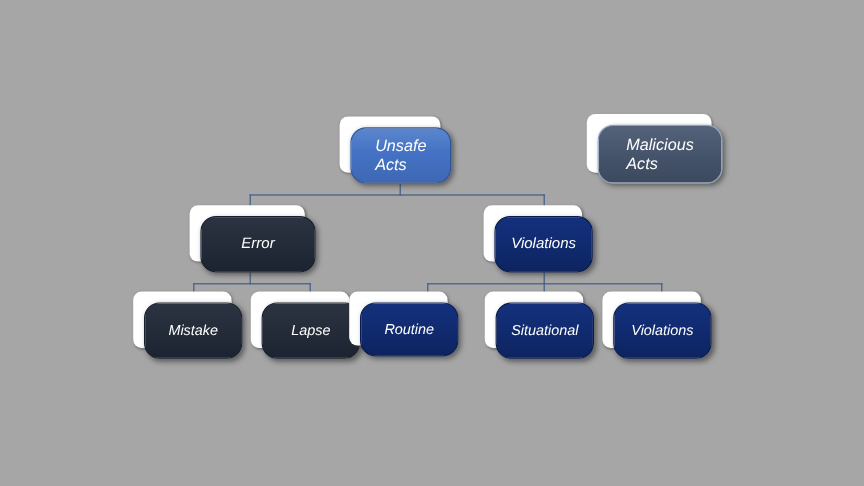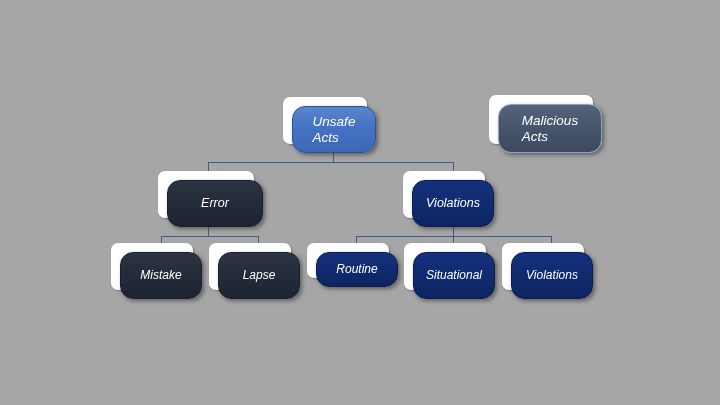--- a/index.html
+++ b/index.html
@@ -86,21 +86,21 @@
 
   
   #n-unsafe     { left: 292px; top: 106px; width: 84px;  height: 47px; }
   #n-malicious  { left: 498px; top: 104px; width: 104px;  height: 49px; }
 
   #n-error      { left: 167px; top: 180px; width: 96px;  height: 47px; }
   #n-violations { left: 412px; top: 180px; width: 82px;  height: 47px; }
 
   #n-mistake    { left: 120px; top: 252px; width: 82px;  height: 47px; }
   #n-lapse      { left: 218px; top: 252px; width: 82px;  height: 47px; }
-  #n-routine    { left: 316px; top: 252px; width: 82px;  height: 35px; }
+  #n-routine    { left: 300px; top: 252px; width: 82px;  height: 45px; }
   #n-situational{ left: 413px; top: 252px; width: 82px;  height: 47px; }
   #n-optimising { left: 511px; top: 252px; width: 82px;  height: 47px; }
 
   #n-unsafe .card,
   #n-malicious .card { font-size: 13.5px; }
   #n-error .card,
   #n-violations .card { font-size: 12.5px; }
   #n-mistake .card,
   #n-lapse .card,
   #n-routine .card,

